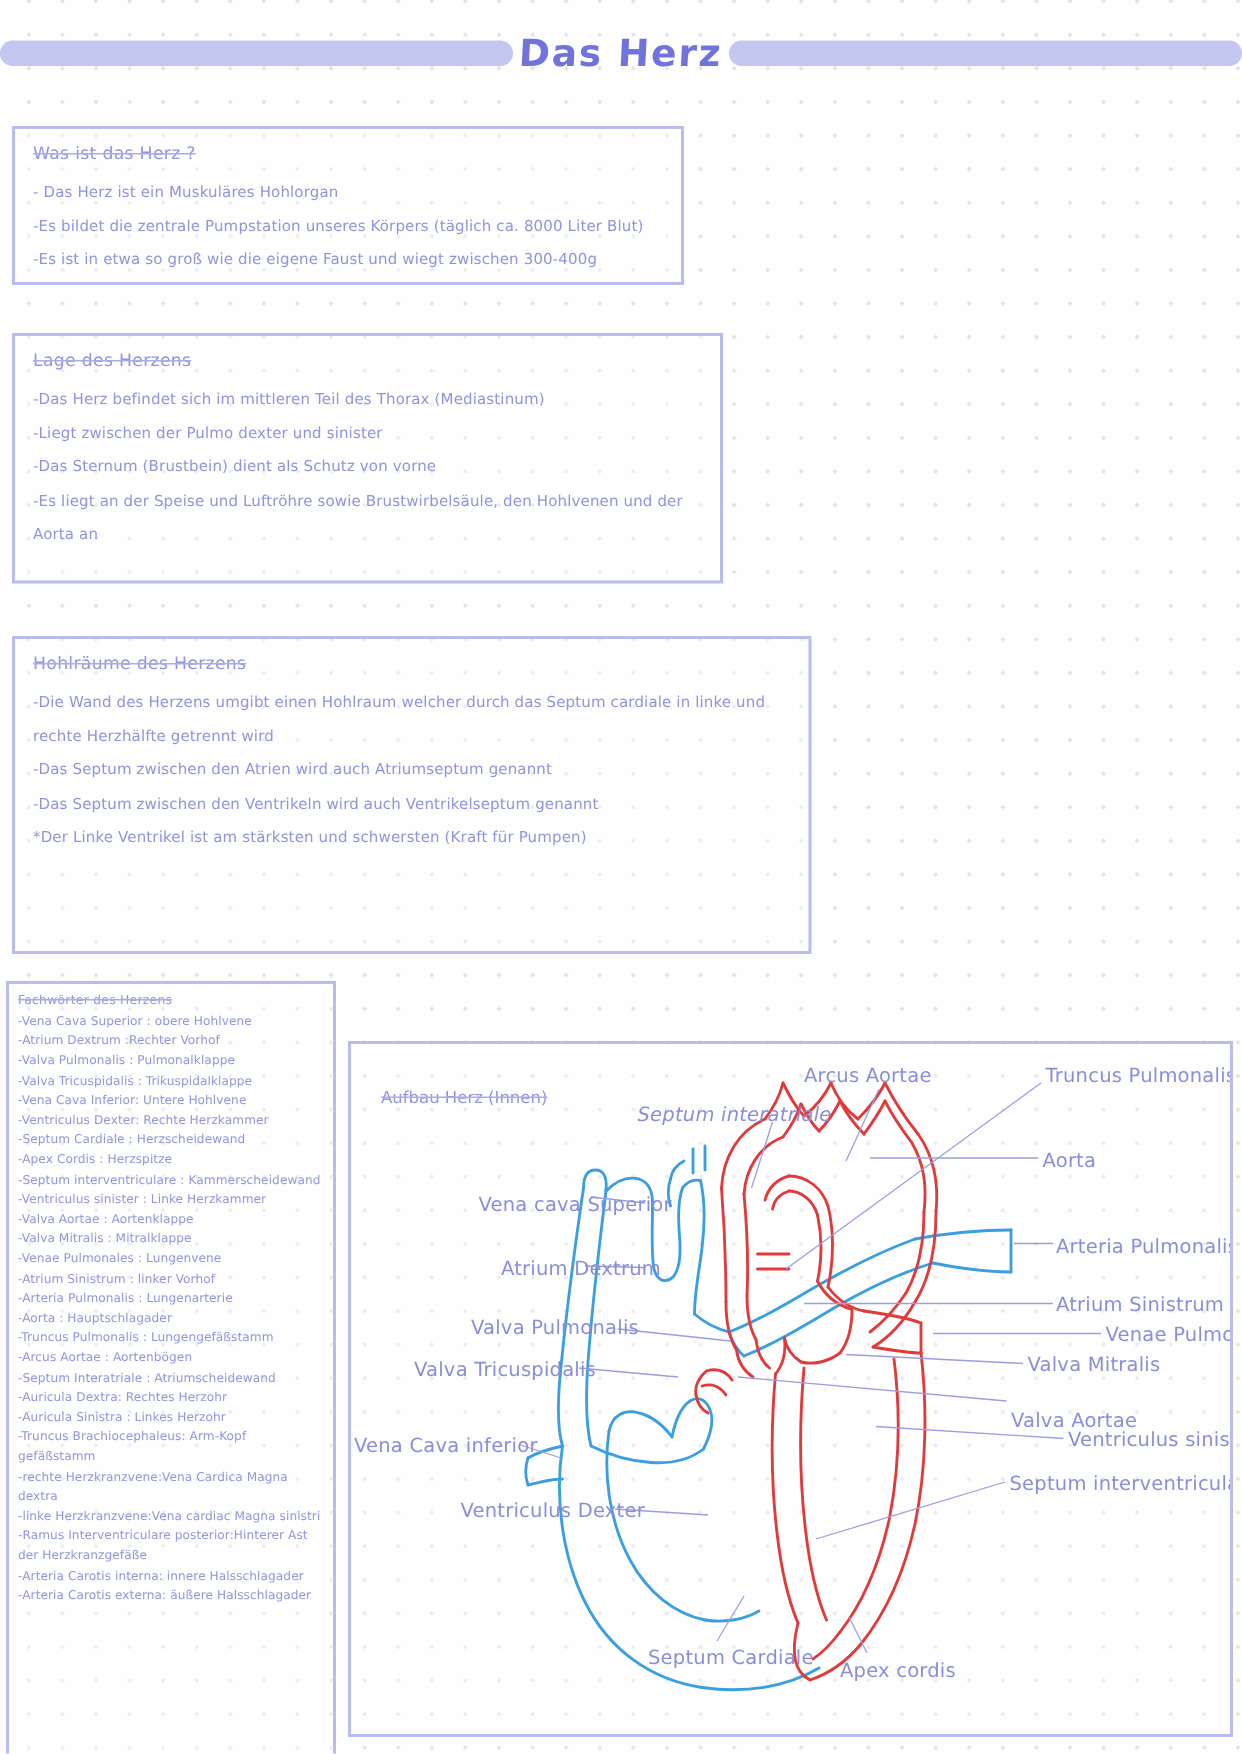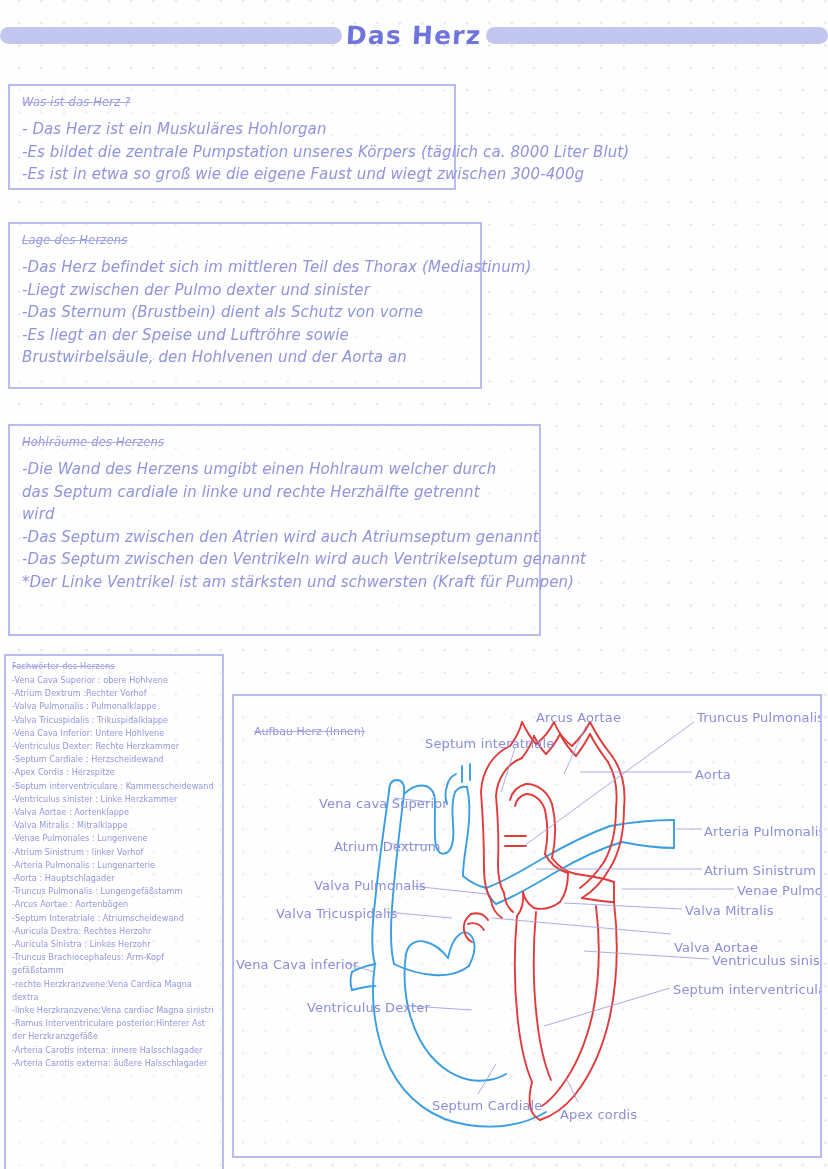--- a/index.html
+++ b/index.html
@@ -49,34 +49,33 @@
     white-space: nowrap;
     line-height: 1;
     transform: skewX(-3deg);
   }
 
   
   .note-box {
     position: absolute;
     border: 2px solid #b9bcee;
     background: rgba(255,255,255,0.35);
-    padding: 9px 24px 10px 12px;
-    font-style: italic;
+    padding: 9px 1px 10px 12px;
   }
   .box-heading {
     font-size: 11.5px;
     color: #9396dd;
     letter-spacing: 0.2px;
     text-decoration: line-through;
     text-decoration-color: #a9ace6;
     margin-bottom: 9px;
     white-space: nowrap;
   }
   .note-line {
-    font-size: 15px;
+    font-size: 10px;
     line-height: 22.5px;
     color: #9094dc;
     letter-spacing: 0.1px;
     white-space: nowrap;
   }
   .note-line.wrapped { white-space: normal; }
 
   
   #box-what  { left: 8px;  top: 84px;  width: 448px; height: 106px; }
   
@@ -348,21 +347,21 @@
       <line x1="475" y1="263" x2="350" y2="255"></line>
       <line x1="112" y1="267" x2="140" y2="276"></line>
       <line x1="436" y1="292" x2="310" y2="330"></line>
       <line x1="176" y1="310" x2="238" y2="314"></line>
       <line x1="244" y1="398" x2="262" y2="368"></line>
       <line x1="344" y1="406" x2="332" y2="382"></line>
     </g>
   </svg>
 
   <div id="diagram-labels">
-      <div class="dlabel" style="left: 191px; top: 40px;">Septum interatriale</div>
+      <div class="dlabel" style="left: 191px; top: 40px; font-style: italic;">Septum interatriale</div>
       <div class="dlabel" style="left: 302px; top: 14px;">Arcus Aortae</div>
       <div class="dlabel" style="left: 463px; top: 14px;">Truncus Pulmonalis</div>
       <div class="dlabel" style="left: 85px; top: 100px;">Vena cava Superior</div>
       <div class="dlabel" style="left: 461px; top: 71px;">Aorta</div>
       <div class="dlabel" style="left: 100px; top: 143px;">Atrium Dextrum</div>
       <div class="dlabel" style="left: 470px; top: 128px;">Arteria Pulmonalis</div>
       <div class="dlabel" style="left: 80px; top: 182px;">Valva Pulmonalis</div>
       <div class="dlabel" style="left: 470px; top: 167px;">Atrium Sinistrum</div>
       <div class="dlabel" style="left: 503px; top: 187px;">Venae Pulmonales</div>
       <div class="dlabel" style="left: 42px; top: 210px;">Valva Tricuspidalis</div>

